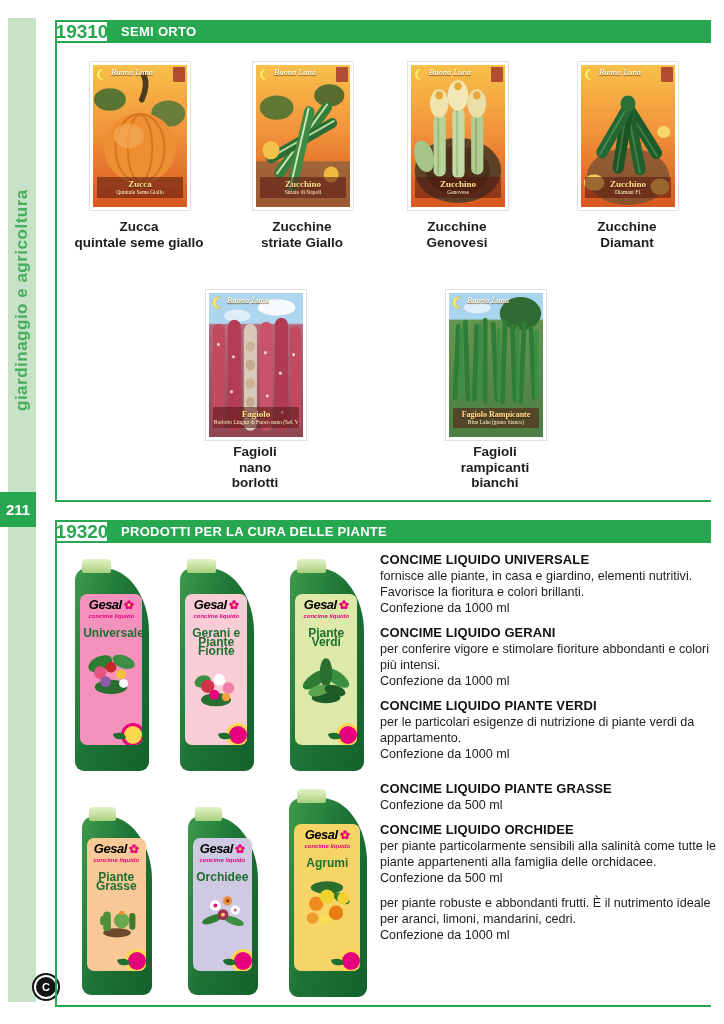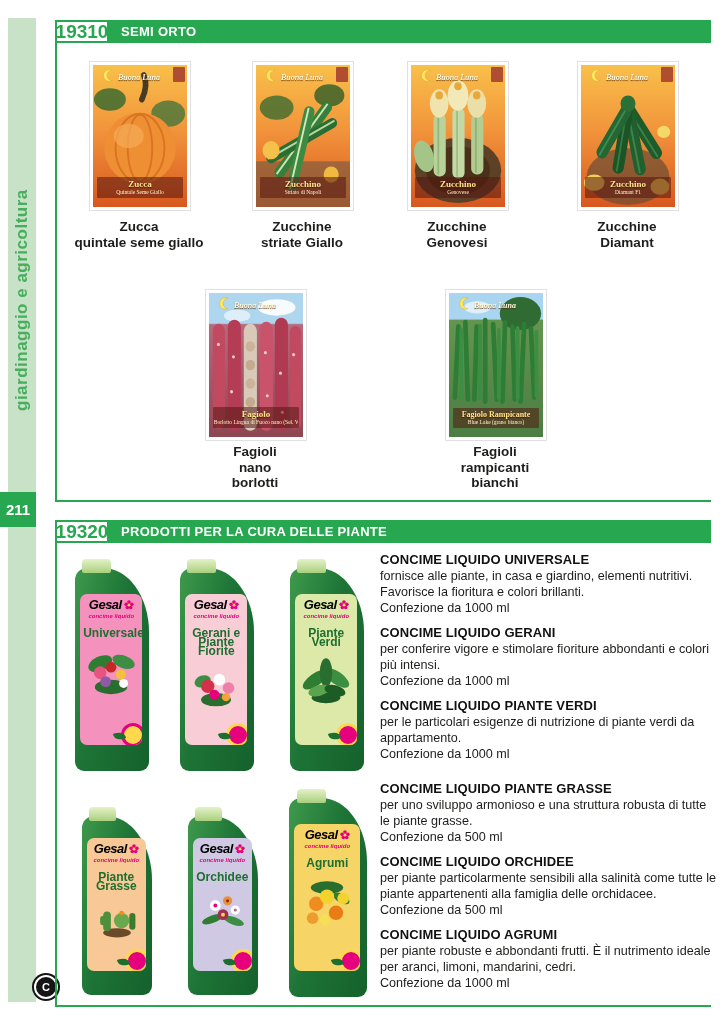--- a/index.html
+++ b/index.html
@@ -31,21 +31,21 @@
   #section-prodotti .sec-body{height:464px;}
 
   
   .packet{position:absolute;width:100px;height:148px;background:#fff;border:1px solid #e0e0e0;
       box-shadow:0 0 0 3px #fff;}
   .packet-art{position:absolute;inset:3px;overflow:hidden;}
   .art-orange{background:linear-gradient(#f9c04a,#f2953c 45%,#d8571f);}
   .art-borlotti{background:linear-gradient(#aed6ee 0 21%,#b66a7d 22%,#8e4752);}
   .art-beans{background:linear-gradient(#a9d5f0 0 18%,#64954f 19%,#4c7d44);}
   .packet-art svg.veg{position:absolute;inset:0;width:100%;height:100%;}
-  .brand-row{position:absolute;left:10px;top:3px;right:3px;height:14px;display:flex;align-items:flex-end;gap:2px;}
+  .brand-row{position:absolute;left:3px;top:3px;right:3px;height:14px;display:flex;align-items:flex-start;gap:2px;}
   .brand-row svg{width:13px;height:13px;flex:0 0 auto;}
   .brand-name{font-family:"Liberation Serif",serif;font-style:italic;font-weight:bold;
       font-size:8px;color:#fffbe0;text-shadow:0 1px 1px rgba(80,40,0,.8);white-space:nowrap;}
   .brick{position:absolute;right:2px;top:2px;width:12px;height:15px;background:#a33b2e;opacity:.85;border-radius:1px;}
   .variety-band{position:absolute;left:4%;right:4%;bottom:9px;background:rgba(84,22,16,.55);
       padding:2px 1px 3px;text-align:center;border-radius:1px;}
   .variety-title{font-family:"Liberation Serif",serif;font-weight:bold;font-size:9px;color:#ffe58a;
       text-shadow:0 1px 1px #4a1208;white-space:nowrap;overflow:hidden;}
   .variety-sub{font-family:"Liberation Serif",serif;font-size:5.5px;color:#fff2c8;white-space:nowrap;overflow:hidden;}
   .caption{position:absolute;width:160px;text-align:center;font-weight:bold;font-size:13.5px;
@@ -564,30 +564,28 @@
         <div class="desc-entry">
           <div class="desc-title">CONCIME LIQUIDO PIANTE VERDI</div>
           <div class="desc-body">per le particolari esigenze di nutrizione di piante verdi da appartamento.</div>
           <div class="desc-pack">Confezione da 1000 ml</div>
         </div>
       </div>
 
       <div class="desc-col" style="top:238px;">
         <div class="desc-entry">
           <div class="desc-title">CONCIME LIQUIDO PIANTE GRASSE</div>
-          <div class="desc-body">per uno sviluppo armonioso e una struttura robusta di tutte le piante grasse.</div>
           <div class="desc-pack">Confezione da 500 ml</div>
         </div>
         <div class="desc-entry">
           <div class="desc-title">CONCIME LIQUIDO ORCHIDEE</div>
           <div class="desc-body">per piante particolarmente sensibili alla salinità come tutte le piante appartenenti alla famiglia delle orchidacee.</div>
           <div class="desc-pack">Confezione da 500 ml</div>
         </div>
         <div class="desc-entry">
-          <div class="desc-title">CONCIME LIQUIDO AGRUMI</div>
           <div class="desc-body">per piante robuste e abbondanti frutti. È il nutrimento ideale per aranci, limoni, mandarini, cedri.</div>
           <div class="desc-pack">Confezione da 1000 ml</div>
         </div>
       </div>
 
     </div>
   </section>
 </div>
 
 </body></html>

